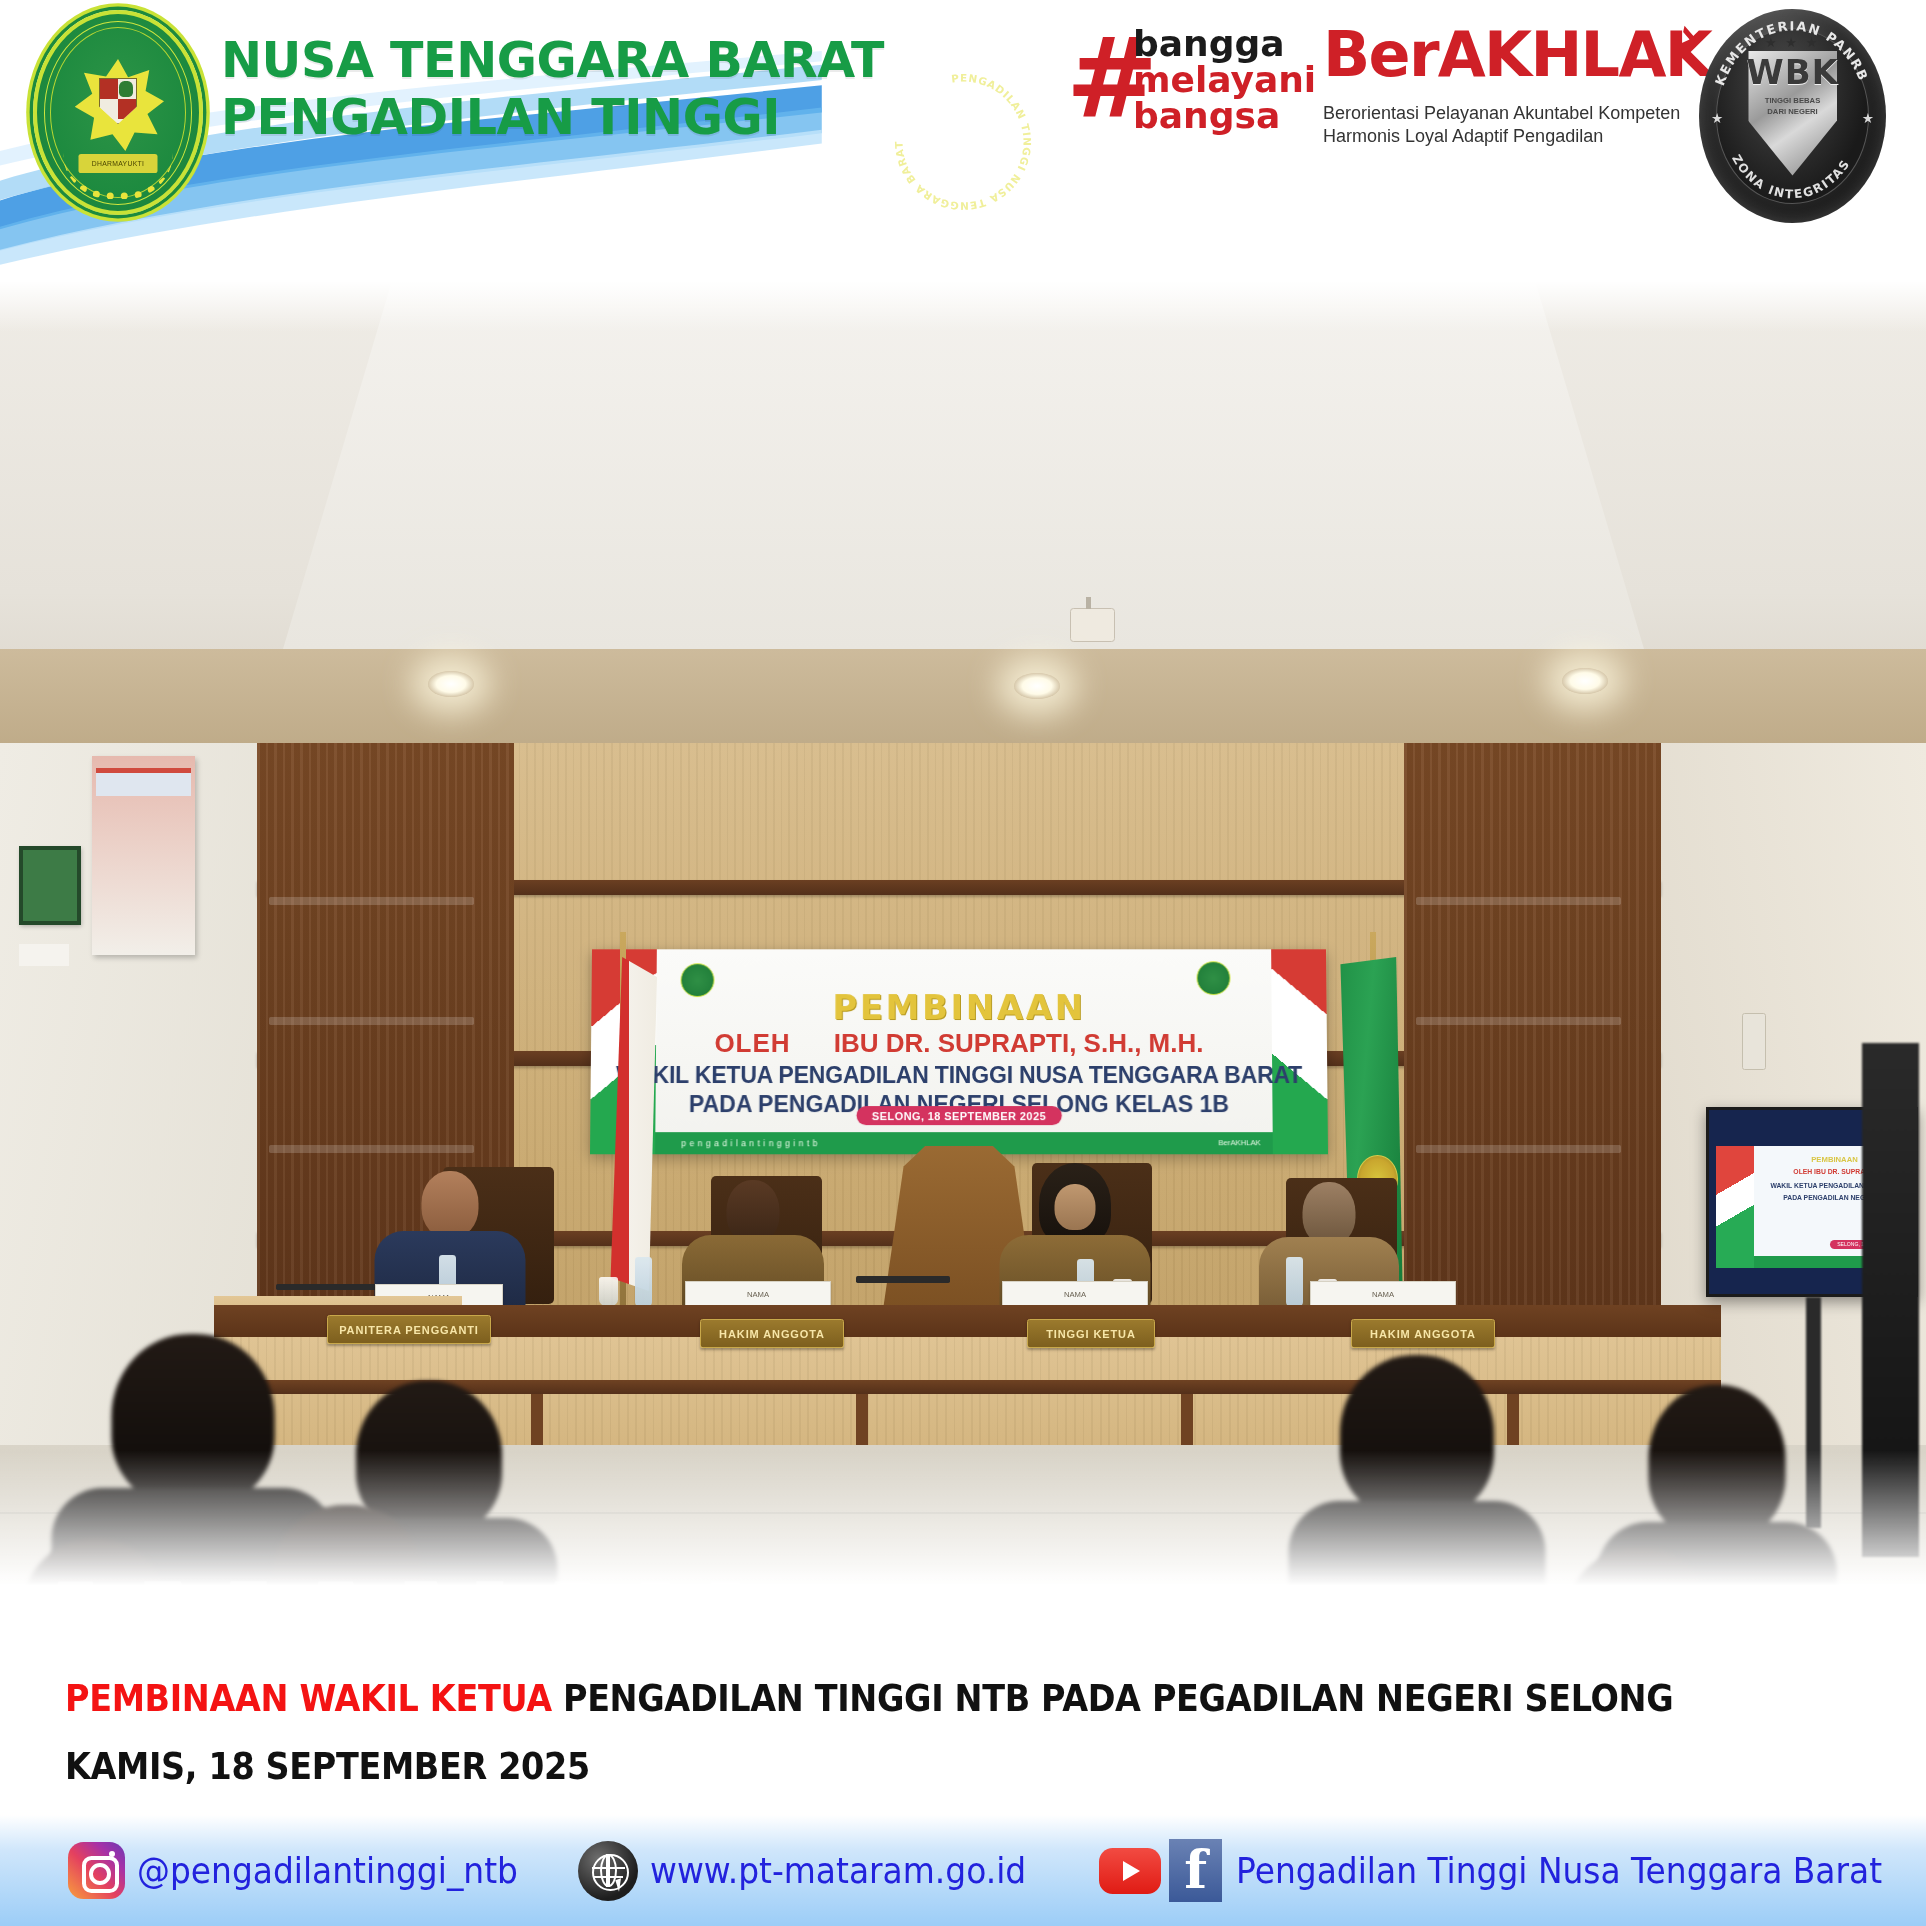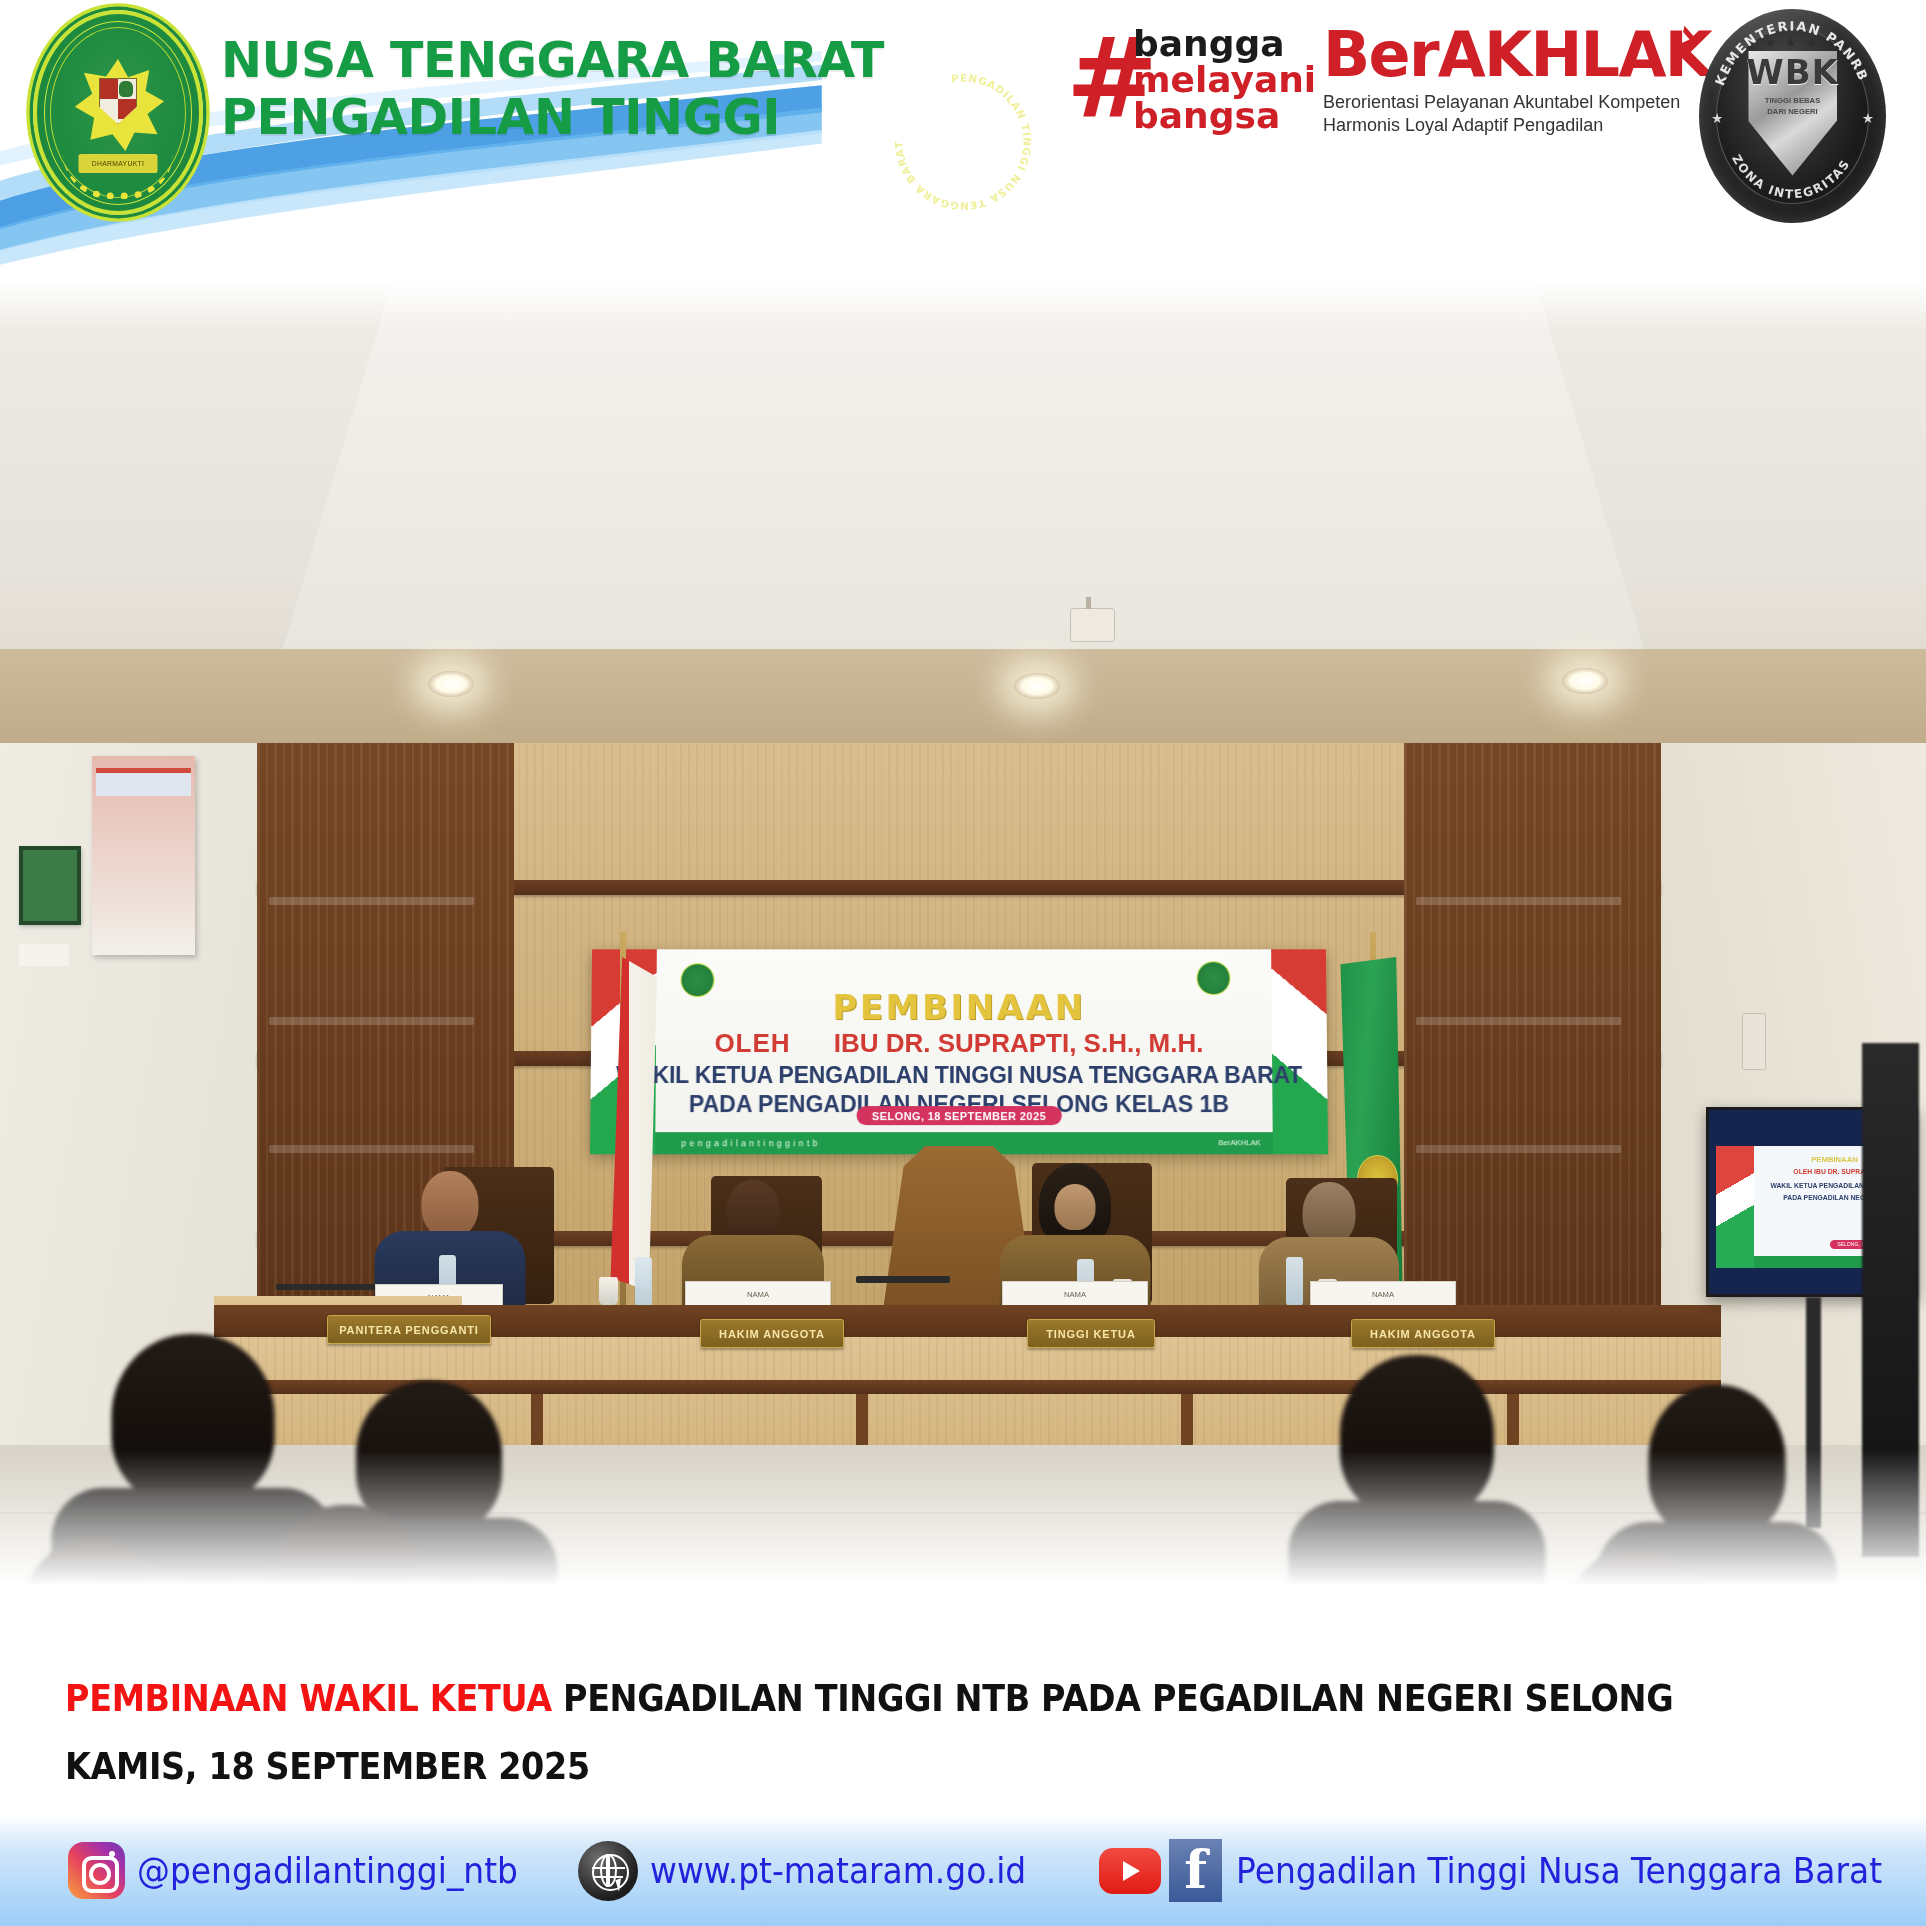--- a/index.html
+++ b/index.html
@@ -80,21 +80,21 @@
   #berakhlak { position:absolute; left:1323px; top:24px; width:360px; }
   #berakhlak .big {
     font-family:"DejaVu Sans", sans-serif; font-weight:bold; font-size:62px;
     color:#cf2027; letter-spacing:-1.7px; line-height:1; position:relative;
   }
   #berakhlak .tick {
     position:absolute; right:-15.4px; top:-15.4px; color:#cf2027; font-size:55px;
     font-weight:bold; transform:rotate(12deg);
   }
   #berakhlak .sub {
-    margin-top:5px; font-size:18px; line-height:1.28; color:#333; font-family:"Liberation Sans", sans-serif;
+    margin-top:16px; font-size:18px; line-height:1.28; color:#333; font-family:"Liberation Sans", sans-serif;
   }
 
   
   #wbk {
     position:absolute; left:1699px; top:8.6px; width:187px; height:214px;
     border-radius:50%;
     background:radial-gradient(ellipse at 42% 30%, #6e6e6e 0%, #2b2b2b 45%, #101010 100%);
     box-shadow:inset 0 0 15.4px rgba(255,255,255,.18);
     overflow:hidden;
   }

